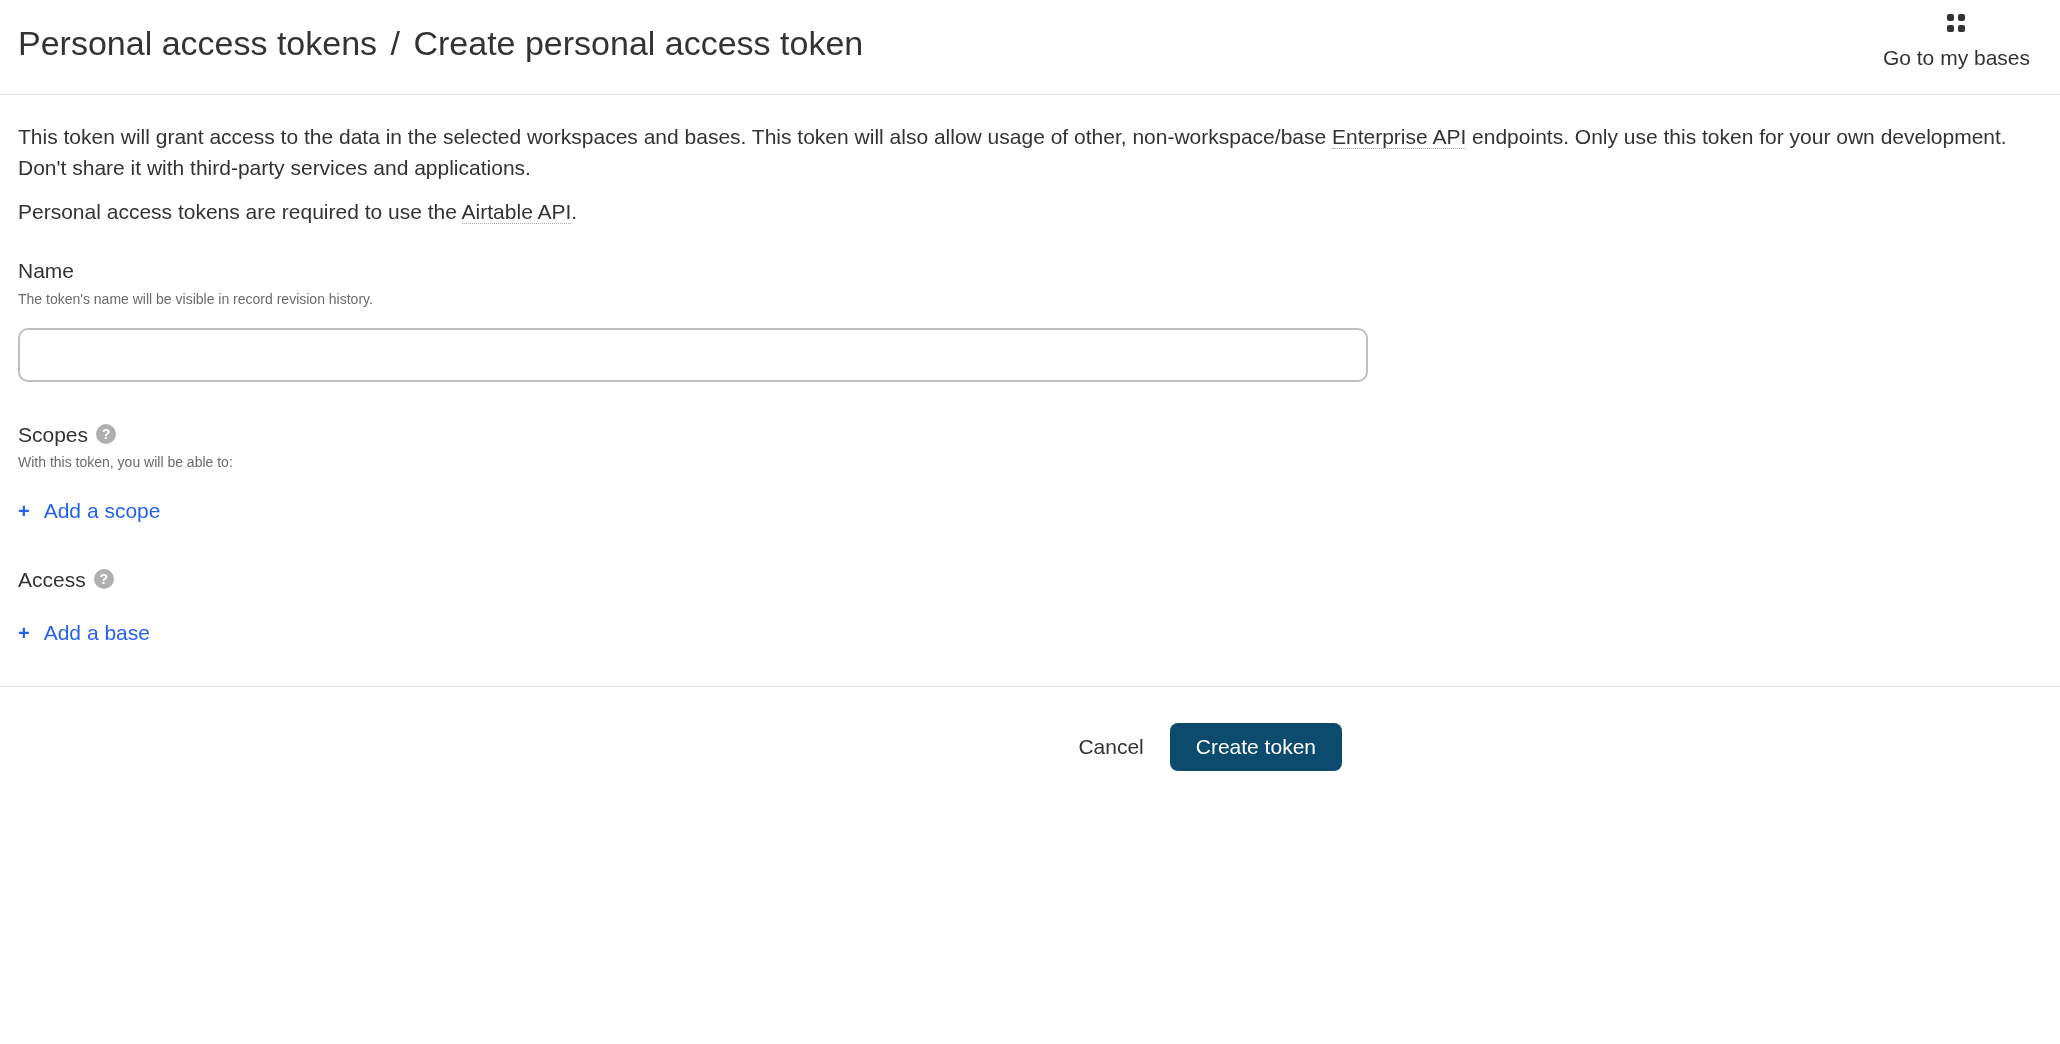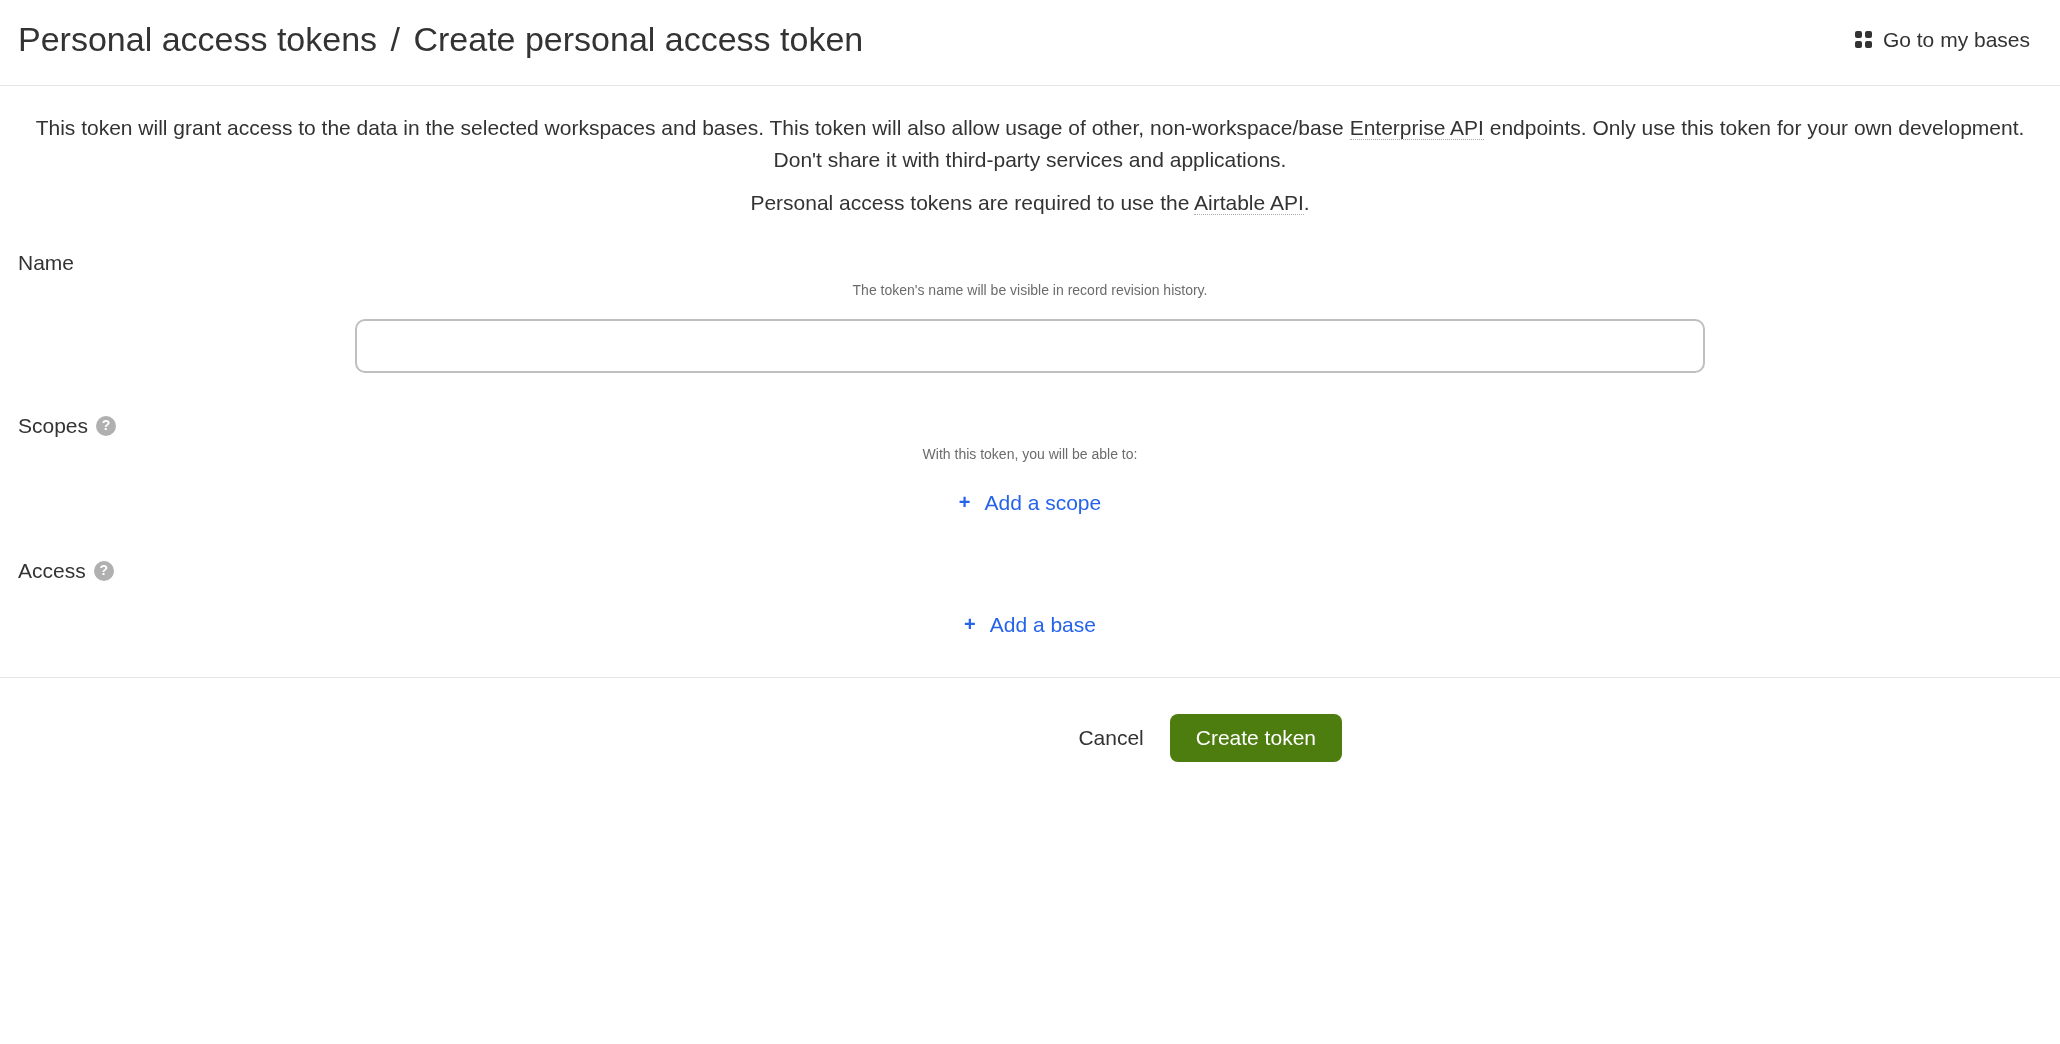--- a/index.html
+++ b/index.html
@@ -1,19 +1,18 @@
 <!DOCTYPE html>
 <html><head>
   <meta charset="utf-8">
   <style>
     * {
       box-sizing: border-box;
       margin: 0;
       padding: 0;
-      text-align: center;
     }
     body {
       font-family: -apple-system, BlinkMacSystemFont, "Segoe UI", Helvetica, Arial, sans-serif;
       color: #333;
       background: #fff;
       font-size: 21px;
       line-height: 1.5;
     }
     .container {
       width: 100%;
@@ -38,20 +37,21 @@
       color: #333;
     }
     .go-to-bases {
       display: flex;
       align-items: center;
       gap: 10px;
       color: #333;
       font-size: 21px;
       cursor: pointer;
       padding-right: 12px;
+      flex-direction: column;
     }
     .grid-icon {
       width: 18px;
       height: 18px;
       display: grid;
       grid-template-columns: 1fr 1fr;
       grid-template-rows: 1fr 1fr;
       gap: 3px;
     }
     .grid-icon span {
@@ -141,21 +141,21 @@
       max-width: 1360px;
     }
     .cancel-btn {
       color: #333;
       font-size: 21px;
       cursor: pointer;
       background: none;
       border: none;
     }
     .create-btn {
-      background: #4d7c0f;
+      background: #0c4a6e;
       color: #fff;
       border: none;
       border-radius: 8px;
       padding: 12px 26px;
       font-size: 21px;
       cursor: pointer;
     }
   </style>
 </head>
 <body>

